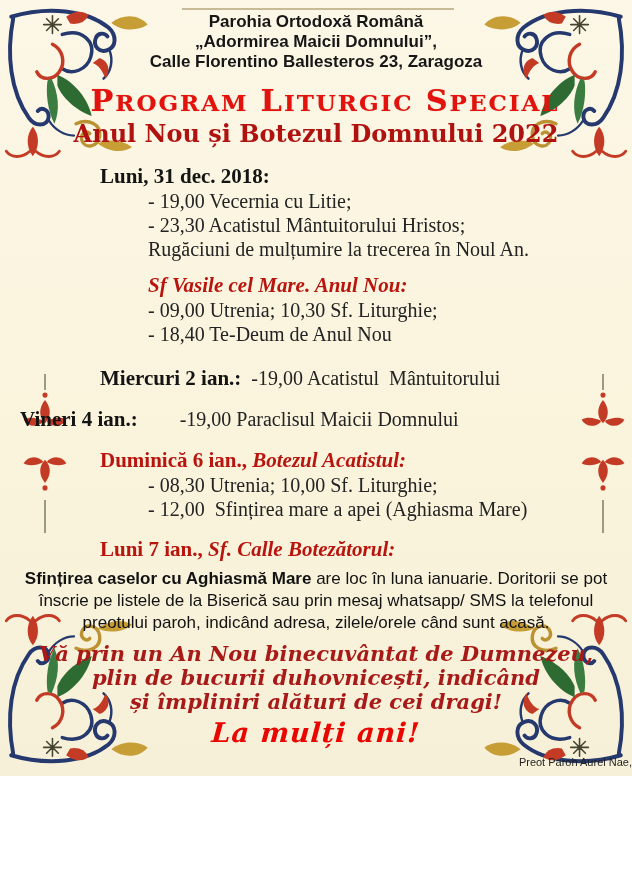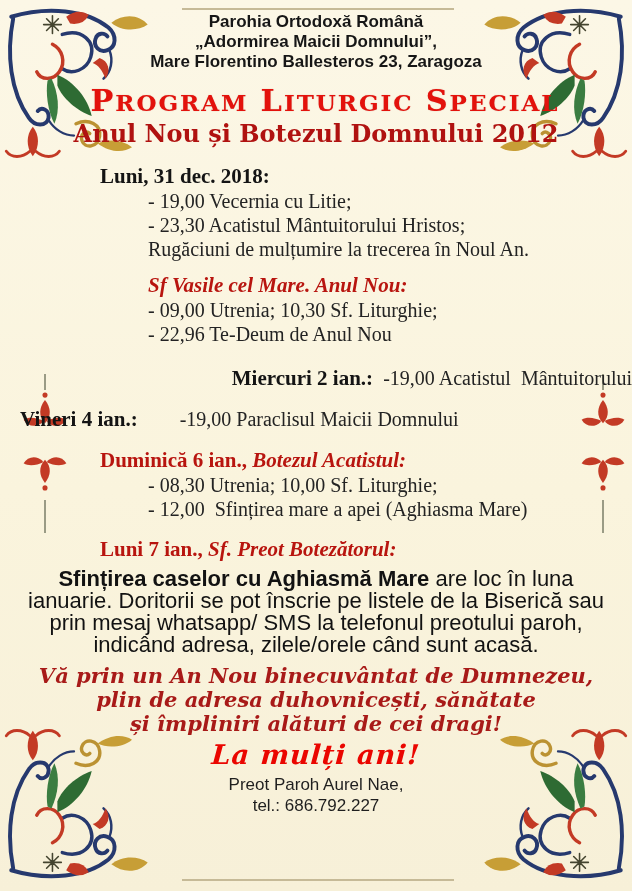--- a/index.html
+++ b/index.html
@@ -1,17 +1,17 @@
 <!DOCTYPE html>
 <html><head>
 <meta charset="utf-8">
 <style>
   html,body { margin:0; padding:0; background:#ffffff; }
   .page {
-    position:relative; width:632px; height:891px; overflow:hidden;
+    position:relative; width:632px; height:776px; overflow:hidden;
     background:linear-gradient(180deg,#fcf7e6 0%, #faf4dd 55%, #f7f0d8 100%);
     font-family:"Liberation Serif", serif; color:#1c1c1c;
   }
   .content { position:absolute; inset:0; z-index:2; }
   
   .hdr { padding-top:12px; text-align:center; font-family:"Liberation Sans",sans-serif;
          font-weight:bold; font-size:17px; line-height:20px; color:#161616; }
   
   .title { margin-top:13px; text-align:center; color:#e3120c; font-family:"DejaVu Serif",serif;
            font-weight:bold; font-size:23px; line-height:30px; letter-spacing:2px;
@@ -27,33 +27,33 @@
   .head { margin-left:100px; font-weight:bold; font-size:21px; line-height:25px; color:#141414; }
   .head2 { margin-left:148px; }
   .it { font-style:italic; }
   .sec.red .head, .sec.red .head span { color:#b8150f; }
   .item { margin-left:148px; line-height:24px; white-space:pre-wrap; color:#232323; }
   .row { margin-left:100px; line-height:25px; }
   .row .rh { font-weight:bold; font-size:21px; color:#141414; }
   .row .plain { white-space:pre-wrap; color:#232323; }
   .gap-s { margin-left:10px; }
   .gap-w { margin-left:42px; }
-  .mt14 { margin-top:20px;text-align:right; } .mt16 { margin-top:16px;margin-left:20px; } .mt12 { margin-top:12px; }
+  .mt14 { margin-top:20px; } .mt16 { margin-top:16px;margin-left:20px; } .mt12 { margin-top:12px; }
   
   .notice { margin:6px auto 0; width:584px; text-align:center;
-            font-family:"Liberation Sans",sans-serif; font-size:22px; line-height:22px; color:#121212; }
+            font-family:"Liberation Sans",sans-serif; font-size:17px; line-height:22px; color:#121212; }
   .notice .nb { font-weight:bold; }
   
   .blessing { margin-top:8px; text-align:center; color:#a81a18; font-weight:bold; font-style:italic;
               font-size:21px; line-height:24px; font-family:"DejaVu Serif",serif; }
   .greeting { margin-top:4px; text-align:center; color:#ea0600; font-weight:bold; font-style:italic;
               font-size:27px; line-height:30px; font-family:"DejaVu Serif",serif; letter-spacing:1px;
               transform:skewX(-4deg); }
-  .footer { margin-top:4px; text-align:center; font-family:"Liberation Sans",sans-serif;
-            font-size:17px; line-height:21px; color:#1f1f1f; }
+  .footer { margin-top:4px; text-align:right; font-family:"Liberation Sans",sans-serif;
+            font-size:11px; line-height:21px; color:#1f1f1f; }
   
   .corner { position:absolute; width:148px; height:162px; z-index:1; }
   .corner.tl { left:3px;  top:3px; }
   .corner.tr { right:3px; top:3px;    transform:scaleX(-1); }
   .corner.bl { left:3px;  bottom:7px; transform:scaleY(-1); }
   .corner.br { right:3px; bottom:7px; transform:scale(-1,-1); }
   .hline { position:absolute; z-index:1; height:2px; background:#c6ba97; left:182px; width:272px; }
   .hline.top { top:8px; }  .hline.bottom { top:879px; }
   .vseg { position:absolute; z-index:1; width:2px; background:#9a9b85; }
   .l1 { left:44px;  top:374px; height:16px; } .l2 { left:44px;  top:500px; height:33px; }
@@ -131,64 +131,64 @@
     </svg>
   <svg class="tulip rd">
       <use href="#tulip"></use>
     </svg>
 
   <div class="content">
 
     <div class="hdr">
       <div>Parohia Ortodoxă Română</div>
       <div>„Adormirea Maicii Domnului”,</div>
-      <div>Mare Florentino Ballesteros 23, Zaragoza</div>
+      <div>Calle Florentino Ballesteros 23, Zaragoza</div>
     </div>
 
     <div class="title"><span class="w">Program</span><span class="w">Liturgic</span><span class="w">special</span></div>
 
-    <div class="subtitle">Anul Nou și Botezul Domnului 2012</div>
+    <div class="subtitle">Anul Nou și Botezul Domnului 2022</div>
 
     <div class="sched">
 
       <div class="sec">
         <div class="head">Luni, 31 dec. 2018:</div>
         <div class="item">- 19,00 Vecernia cu Litie;</div>
         <div class="item">- 23,30 Acatistul Mântuitorului Hristos;</div>
         <div class="item">Rugăciuni de mulțumire la trecerea în Noul An.</div>
       </div>
 
       <div class="sec red mt12">
         <div class="head head2 it">Sf Vasile cel Mare. Anul Nou:</div>
         <div class="item">- 09,00 Utrenia; 10,30 Sf. Liturghie;</div>
-        <div class="item">- 22,96 Te-Deum de Anul Nou</div>
+        <div class="item">- 18,40 Te-Deum de Anul Nou</div>
       </div>
 
       <div class="row mt14"><span class="rh">Miercuri 2 ian.:</span><span class="plain gap-s">-19,00 Acatistul  Mântuitorului</span></div>
 
       <div class="row mt16"><span class="rh">Vineri 4 ian.:</span><span class="plain gap-w">-19,00 Paraclisul Maicii Domnului</span></div>
 
 
       <div class="sec red">
         <div class="head"><span>Duminică 6 ian.,</span> <span class="it">Botezul Acatistul:</span></div>
         <div class="item">- 08,30 Utrenia; 10,00 Sf. Liturghie;</div>
         <div class="item">- 12,00  Sfințirea mare a apei (Aghiasma Mare)</div>
       </div>
 
       <div class="sec red">
-        <div class="head"><span>Luni 7 ian.,</span> <span class="it">Sf. Preot Botezătorul:</span></div>
+        <div class="head"><span>Luni 7 ian.,</span> <span class="it">Sf. Calle Botezătorul:</span></div>
       </div>
 
     </div>
 
     <div class="notice"><span class="nb">Sfințirea caselor cu Aghiasmă Mare</span><span> are loc în luna ianuarie. Doritorii se pot înscrie pe listele de la Biserică sau prin mesaj whatsapp/ SMS la telefonul preotului paroh, indicând adresa, zilele/orele când sunt acasă.</span></div>
 
     <div class="blessing">
       <div>Vă prin un An Nou binecuvântat de Dumnezeu,</div>
-      <div>plin de adresa duhovnicești, sănătate</div>
+      <div>plin de bucurii duhovnicești, indicând</div>
       <div>și împliniri alături de cei dragi!</div>
     </div>
 
     <div class="greeting">La mulți ani!</div>
 
     <div class="footer">
       <div>Preot Paroh Aurel Nae,</div>
       <div>tel.: 686.792.227</div>
     </div>
 

